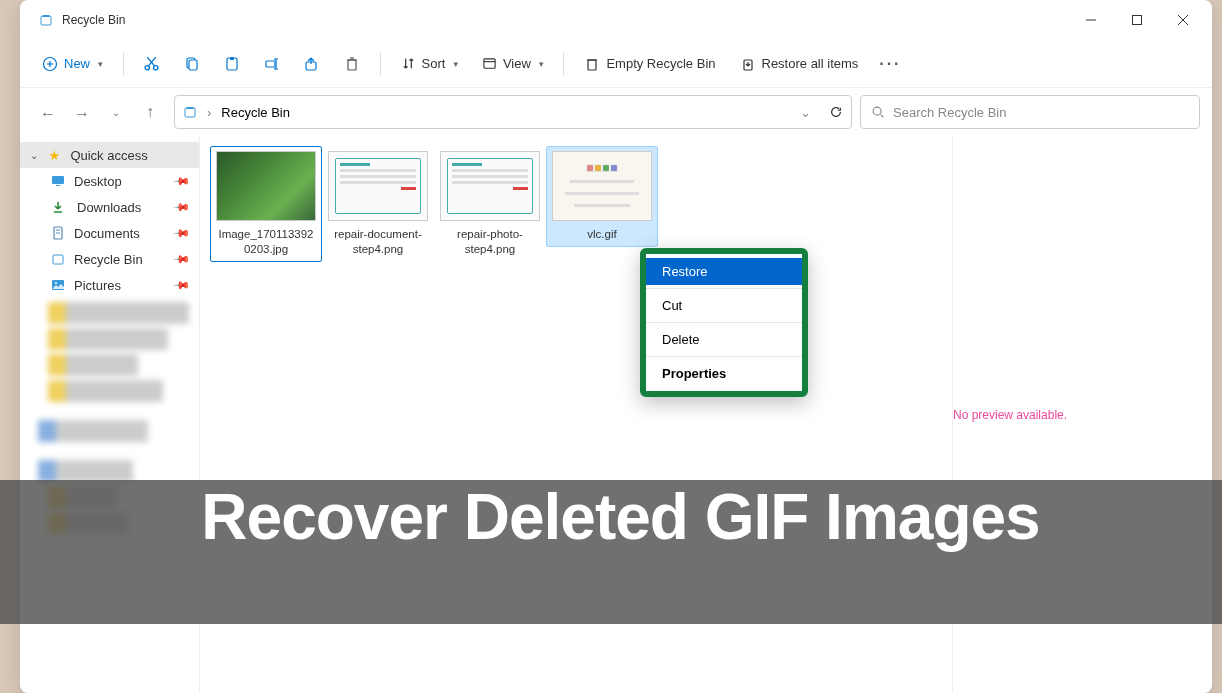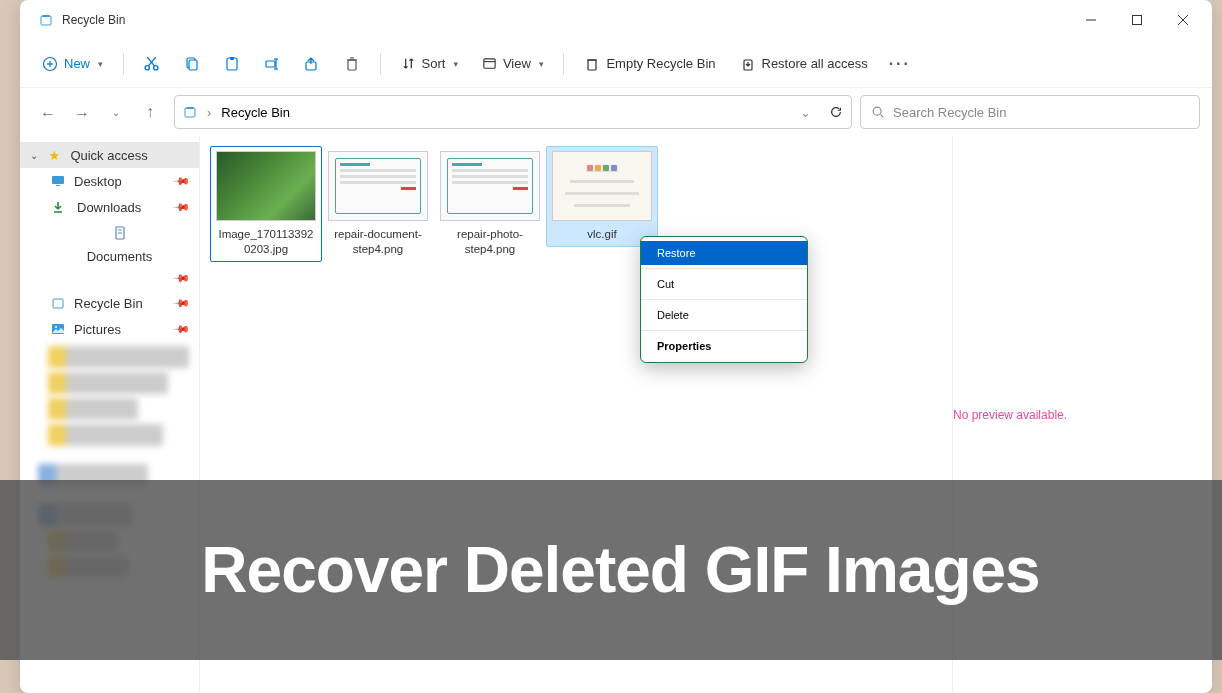--- a/index.html
+++ b/index.html
@@ -47,29 +47,29 @@
 .doc-lines { width: 100%; height: 100%; border: 1px solid #4aa; border-radius: 2px; padding: 4px; display: flex; flex-direction: column; gap: 3px; }
 .doc-lines div { height: 3px; background: #ddd; }
 .doc-lines .hl { background: #4aa; width: 40%; }
 .doc-lines .red { background: #d44; width: 20%; align-self: flex-end; }
 .thumb.app { background: #f9f6f0; padding: 3px; display: flex; flex-direction: column; gap: 1px; }
 .app-bar { height: 8px; background: #eee; border-bottom: 1px solid #ddd; display: flex; gap: 2px; padding: 1px; }
 .app-bar span { width: 6px; height: 6px; background: #d88; border-radius: 1px; }
 .app-line { height: 3px; background: #ddd; margin: 1px 2px; }
 .fname { font-size: 11.5px; text-align: center; color: #333; margin-top: 6px; line-height: 1.3; word-break: break-word; }
 
-.ctx { position: absolute; left: 440px; top: 100px; width: 168px; background: #fff; border: 1px solid #15803d; border-radius: 6px; box-shadow: 0 6px 20px rgba(0,0,0,0.25); padding: 4px 0; font-size: 11px; }
+.ctx { position: absolute; left: 440px; top: 112px; width: 168px; background: #fff; border: 6px solid #15803d; border-radius: 6px; box-shadow: 0 6px 20px rgba(0,0,0,0.25); padding: 4px 0; font-size: 13px; }
 .ctx-item { padding: 6px 16px; }
 .ctx-item.hl { background: #0066cc; color: #fff; }
 .ctx-item.bold { font-weight: 600; }
 .ctx-sep { height: 1px; background: #e5e5e5; margin: 3px 0; }
 
 .preview { width: 260px; border-left: 1px solid #eee; display: flex; align-items: center; justify-content: flex-start; font-size: 12px; color: #ec4899; }
 
-.overlay { position: absolute; left: 0; right: 0; top: 480px; height: 180px; background: rgba(80,80,80,0.82); display: flex; align-items: center; justify-content: center; padding-left: 19px; }
+.overlay { position: absolute; left: 0; right: 0; top: 480px; height: 144px; background: rgba(80,80,80,0.82); display: flex; align-items: flex-start; justify-content: center; padding-left: 19px; }
 .overlay-text { color: #fff; font-size: 64px; font-weight: 700; letter-spacing: -1px; }
 
 
 svg { display: block; }
 </style>
 </head>
 <body>
 
 <div class="window">
 
@@ -174,21 +174,21 @@
           <rect x="4" y="4" width="8" height="10" rx="1" fill="none" stroke="#333" stroke-width="1.2"></rect>
           <line x1="3" y1="4" x2="13" y2="4" stroke="#333" stroke-width="1.2"></line>
         </svg>
       <span>Empty Recycle Bin</span>
     </div>
     <div class="tb-btn">
       <svg width="16" height="16" viewBox="0 0 16 16">
           <rect x="4" y="4" width="8" height="10" rx="1" fill="none" stroke="#333" stroke-width="1.2"></rect>
           <path d="M8 6v4m0 0l-2-2m2 2l2-2" fill="none" stroke="#333" stroke-width="1.2"></path>
         </svg>
-      <span>Restore all access</span>
+      <span>Restore all items</span>
     </div>
     <div class="tb-icon gray" style="font-size:16px;font-weight:bold;letter-spacing:2px;">···</div>
   </div>
 
   <div class="navbar">
     <div class="nav-arrows">
       <div class="nav-btn">←</div>
       <div class="nav-btn">→</div>
       <div class="nav-btn" style="font-size:10px;">⌄</div>
       <div class="nav-btn">↑</div>
@@ -239,21 +239,21 @@
       </div>
       <div class="sb-item" style="padding-left:30px;gap:11px;">
         <span class="sb-icon" style="color:#2a8a3a;">
             <svg width="14" height="14" viewBox="0 0 14 14">
               <path d="M7 2v7m0 0L4 6m3 3l3-3M3 12h8" fill="none" stroke="#2a8a3a" stroke-width="1.6"></path>
             </svg>
           </span>
         <span>Downloads</span>
         <span class="pin">📌</span>
       </div>
-      <div class="sb-item" style="padding-left:30px;flex-direction:column;">
+      <div class="sb-item" style="padding-left:30px;">
         <span class="sb-icon">
             <svg width="14" height="14" viewBox="0 0 14 14">
               <rect x="3" y="1" width="8" height="12" rx="1" fill="none" stroke="#5a8ab8" stroke-width="1.2"></rect>
               <line x1="5" y1="4" x2="9" y2="4" stroke="#5a8ab8"></line>
               <line x1="5" y1="7" x2="9" y2="7" stroke="#5a8ab8"></line>
             </svg>
           </span>
         <span>Documents</span>
         <span class="pin">📌</span>
       </div>

